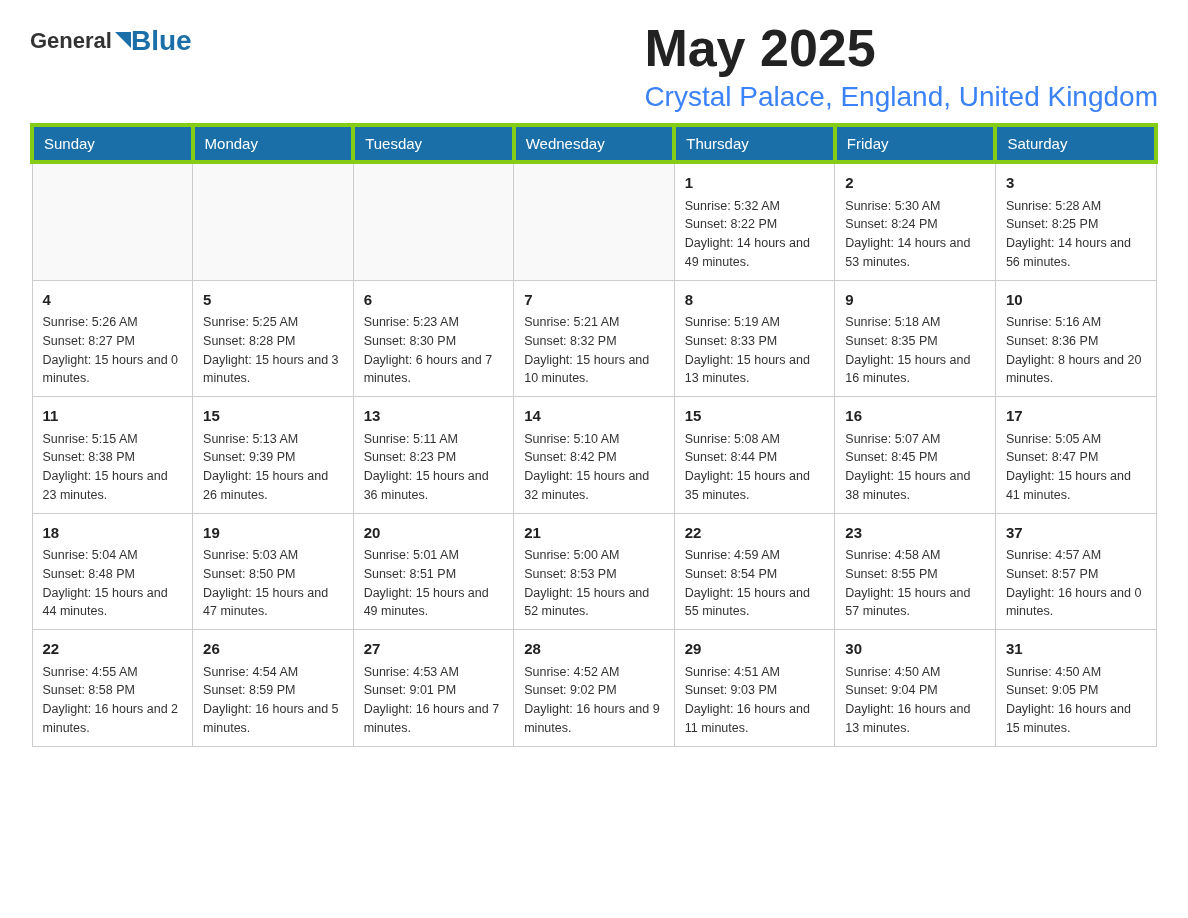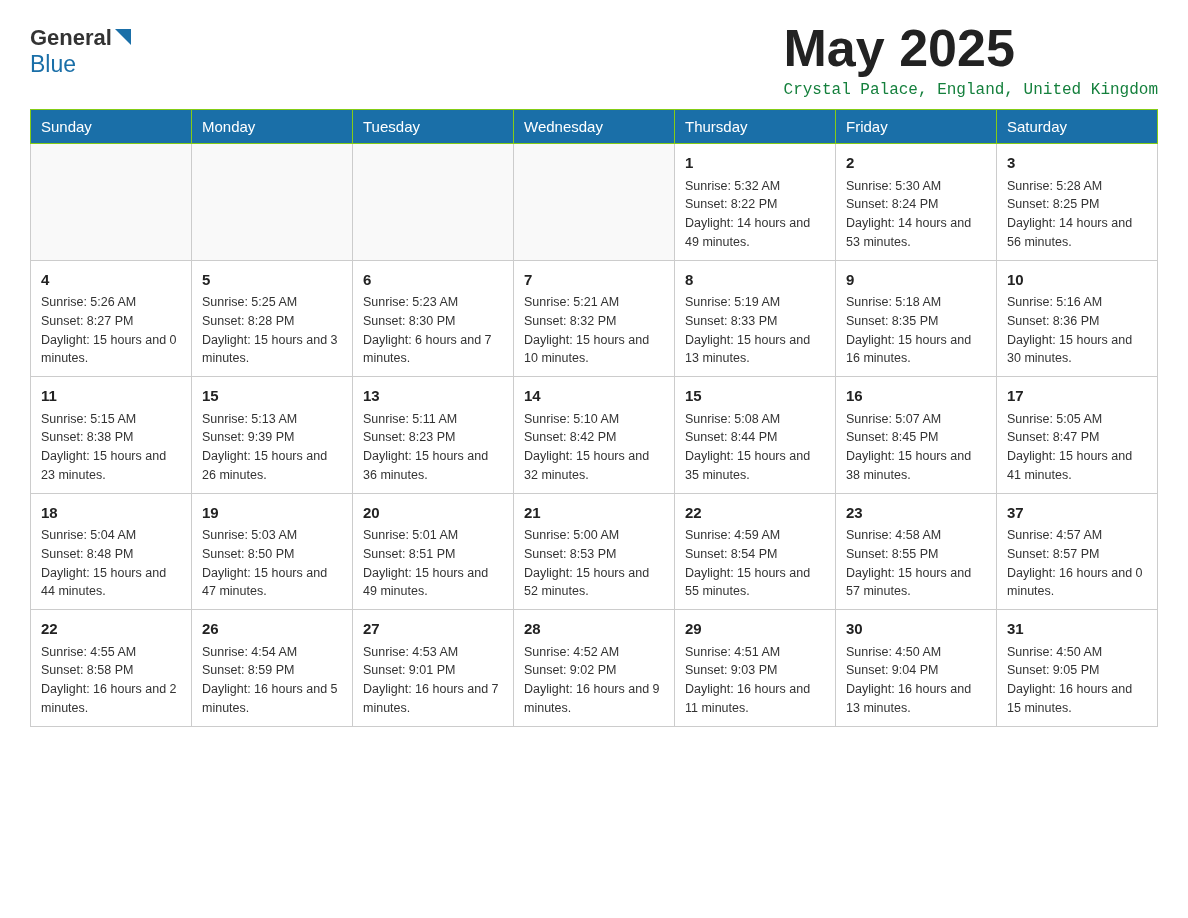--- a/index.html
+++ b/index.html
@@ -25,38 +25,37 @@
     }
     .title-section {
     }
     .month-year {
       font-size: 52px;
       font-weight: bold;
       color: #222;
       line-height: 1.1;
     }
     .location {
-      font-size: 16px;
-      color: #15803d;
+      font-size: 28px;
+      color: #3b82f6;
       margin-top: 4px;
-      font-family: Liberation Mono, monospace;
     }
     .calendar {
       width: 100%;
       border-collapse: collapse;
       margin-top: 8px;
     }
     .calendar th {
       background-color: #1a6fa8;
       color: #fff;
       font-size: 15px;
       font-weight: normal;
       padding: 8px 10px;
       text-align: left;
-      border: 1px solid #84cc16;
+      border: 4px solid #84cc16;
     }
     .calendar td {
       vertical-align: top;
       padding: 8px 10px;
       border: 1px solid #ccc;
       width: 14.28%;
       min-height: 90px;
       font-size: 12.5px;
       color: #333;
       line-height: 1.5;
@@ -73,21 +72,21 @@
     }
     .calendar .empty-cell {
       background: #f9f9f9;
     }
     .logo-wrapper {
       display: flex;
       align-items: center;
     }
     .logo-text-group {
       display: flex;
-      flex-direction: column;
+      flex-direction: row;
     }
     .logo-top-line {
       display: flex;
       align-items: center;
     }
   </style>
 </head>
 <body>
 
 <div class="header">
@@ -96,21 +95,21 @@
       <div class="logo-text-group">
         <div class="logo-top-line">
           <span style="font-size:22px;font-weight:bold;color:#333;">General</span>
           <span style="display:inline-block;margin-left:3px;margin-top:2px;">
             <svg width="16" height="16" viewBox="0 0 16 16">
                 <polygon points="0,0 16,0 16,16" fill="#1a6fa8"></polygon>
               </svg>
           </span>
         </div>
         <div>
-          <span style="font-size:23px;font-weight:normal;color:#1a6fa8;">Blue</span>
+          <span style="font-size:28px;font-weight:bold;color:#1a6fa8;">Blue</span>
         </div>
       </div>
     </div>
   </div>
   <div class="title-section">
     <div class="month-year">May 2025</div>
     <div class="location">Crystal Palace, England, United Kingdom</div>
   </div>
 </div>
 
@@ -136,21 +135,21 @@
         <td><span class="day-num">2</span><span>Sunrise: 5:30 AM</span><br><span>Sunset: 8:24 PM</span><br><span>Daylight: 14 hours and 53 minutes.</span></td>
         <td><span class="day-num">3</span><span>Sunrise: 5:28 AM</span><br><span>Sunset: 8:25 PM</span><br><span>Daylight: 14 hours and 56 minutes.</span></td>
       </tr>
       <tr>
         <td><span class="day-num">4</span><span>Sunrise: 5:26 AM</span><br><span>Sunset: 8:27 PM</span><br><span>Daylight: 15 hours and 0 minutes.</span></td>
         <td><span class="day-num">5</span><span>Sunrise: 5:25 AM</span><br><span>Sunset: 8:28 PM</span><br><span>Daylight: 15 hours and 3 minutes.</span></td>
         <td><span class="day-num">6</span><span>Sunrise: 5:23 AM</span><br><span>Sunset: 8:30 PM</span><br><span>Daylight: 6 hours and 7 minutes.</span></td>
         <td><span class="day-num">7</span><span>Sunrise: 5:21 AM</span><br><span>Sunset: 8:32 PM</span><br><span>Daylight: 15 hours and 10 minutes.</span></td>
         <td><span class="day-num">8</span><span>Sunrise: 5:19 AM</span><br><span>Sunset: 8:33 PM</span><br><span>Daylight: 15 hours and 13 minutes.</span></td>
         <td><span class="day-num">9</span><span>Sunrise: 5:18 AM</span><br><span>Sunset: 8:35 PM</span><br><span>Daylight: 15 hours and 16 minutes.</span></td>
-        <td><span class="day-num">10</span><span>Sunrise: 5:16 AM</span><br><span>Sunset: 8:36 PM</span><br><span>Daylight: 15 hours and 30 minutes.</span></td>
+        <td><span class="day-num">10</span><span>Sunrise: 5:16 AM</span><br><span>Sunset: 8:36 PM</span><br><span>Daylight: 8 hours and 20 minutes.</span></td>
       </tr>
       <tr>
         <td><span class="day-num">11</span><span>Sunrise: 5:15 AM</span><br><span>Sunset: 8:38 PM</span><br><span>Daylight: 15 hours and 23 minutes.</span></td>
         <td><span class="day-num">15</span><span>Sunrise: 5:13 AM</span><br><span>Sunset: 9:39 PM</span><br><span>Daylight: 15 hours and 26 minutes.</span></td>
         <td><span class="day-num">13</span><span>Sunrise: 5:11 AM</span><br><span>Sunset: 8:23 PM</span><br><span>Daylight: 15 hours and 36 minutes.</span></td>
         <td><span class="day-num">14</span><span>Sunrise: 5:10 AM</span><br><span>Sunset: 8:42 PM</span><br><span>Daylight: 15 hours and 32 minutes.</span></td>
         <td><span class="day-num">15</span><span>Sunrise: 5:08 AM</span><br><span>Sunset: 8:44 PM</span><br><span>Daylight: 15 hours and 35 minutes.</span></td>
         <td><span class="day-num">16</span><span>Sunrise: 5:07 AM</span><br><span>Sunset: 8:45 PM</span><br><span>Daylight: 15 hours and 38 minutes.</span></td>
         <td><span class="day-num">17</span><span>Sunrise: 5:05 AM</span><br><span>Sunset: 8:47 PM</span><br><span>Daylight: 15 hours and 41 minutes.</span></td>
       </tr>

